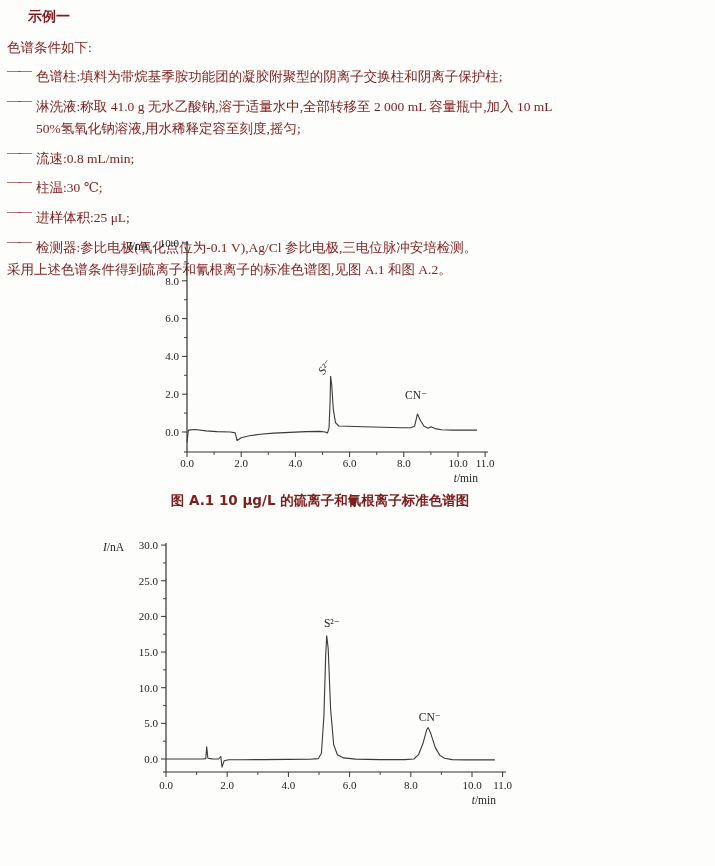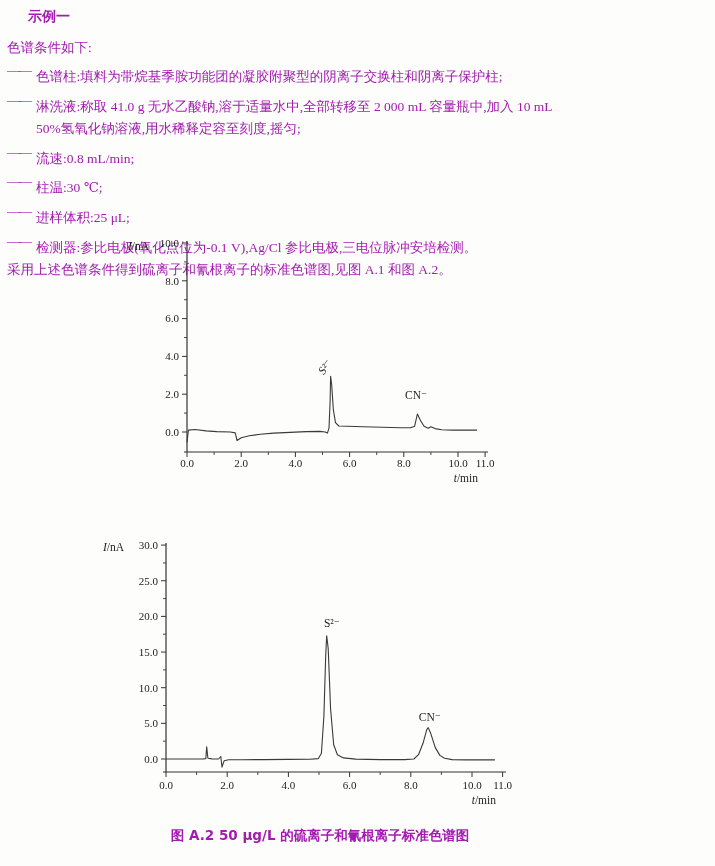--- a/index.html
+++ b/index.html
@@ -1,17 +1,17 @@
 <!DOCTYPE html>
 <html><head>
 <meta charset="utf-8">
 <style>
   html,body{margin:0;padding:0;background:#e8e8e8;}
   .page{position:relative;width:715px;height:866px;background:#fdfdfb;overflow:hidden;
-        font-family:"Liberation Serif","DejaVu Serif",serif;color:#a21caf;}
+        font-family:"Liberation Serif","DejaVu Serif",serif;color:#7f1d1d;}
   .heading{position:absolute;top:8px;left:28px;font-size:14px;font-weight:700;
            font-family:"DejaVu Sans","Liberation Sans",sans-serif;}
   .body-text{position:absolute;top:37px;left:7px;right:8px;font-size:13.5px;line-height:22.3px;}
   .line{white-space:nowrap;}
   .dash{display:inline-block;width:29px;letter-spacing:-2px;overflow:hidden;vertical-align:baseline;}
   .cont{padding-left:29px;}
   .chart{position:absolute;}
   .chart1{left:120px;top:234px;}
   .chart2{left:78px;top:534px;}
   .caption{position:absolute;left:10px;width:620px;text-align:center;font-size:13.5px;font-weight:700;
@@ -79,20 +79,21 @@
       <line x1="148.3" y1="218" x2="148.3" y2="221" stroke="#333" stroke-width="0.9"></line>
       <line x1="202.5" y1="218" x2="202.5" y2="221" stroke="#333" stroke-width="0.9"></line>
       <line x1="256.70000000000005" y1="218" x2="256.70000000000005" y2="221" stroke="#333" stroke-width="0.9"></line>
       <line x1="310.9" y1="218" x2="310.9" y2="221" stroke="#333" stroke-width="0.9"></line>
       <text x="8" y="16" font-size="11.5"><tspan font-style="italic">I</tspan><tspan>/nA</tspan></text>
       <text x="358" y="248" text-anchor="end" font-size="11.5"><tspan font-style="italic">t</tspan><tspan>/min</tspan></text>
       <path d="M67.0 208.4 L68.4 196.1 L75.1 195.5 L86.0 196.9 L96.8 197.6 L110.4 198.0 L115.2 198.9 L117.1 206.5 L121.2 203.7 L129.3 201.8 L140.2 200.3 L153.7 199.1 L170.0 198.4 L186.2 197.6 L199.8 197.4 L205.2 198.0 L207.4 199.1 L209.0 194.2 L210.1 167.8 L210.6 142.2 L211.7 150.8 L213.3 175.3 L215.5 188.6 L218.8 192.0 L226.9 192.3 L243.2 192.7 L262.1 193.3 L281.1 193.8 L290.6 193.8 L294.6 192.3 L297.4 180.0 L300.6 186.7 L304.1 192.3 L308.2 194.2 L310.9 192.7 L315.0 194.6 L321.7 195.7 L332.6 196.1 L346.1 196.1 L357.0 196.1" fill="none" stroke="#3a3a3a" stroke-width="1.1" stroke-linejoin="round"></path>
       <text x="203.855" y="141.3" text-anchor="start" font-size="11.5" font-style="italic" transform="rotate(-55 203.855 141.3)">S²⁻</text>
       <text x="295.995" y="164.925" text-anchor="middle" font-size="11.5">CN⁻</text>
     </svg>
+  <div class="caption caption1">图 A.1  10 μg/L 的硫离子和氰根离子标准色谱图</div>
 
   <svg id="c2" class="chart chart2" width="445" height="278" viewBox="0 0 445 278">
       <line x1="88" y1="9" x2="88" y2="238" stroke="#333" stroke-width="1.2"></line>
       <line x1="85" y1="238" x2="428" y2="238" stroke="#333" stroke-width="1.2"></line>
       <line x1="83" y1="225" x2="88" y2="225" stroke="#333" stroke-width="1"></line>
       <text x="80" y="228.8" text-anchor="end" font-size="11">0.0</text>
       <line x1="83" y1="189.35" x2="88" y2="189.35" stroke="#333" stroke-width="1"></line>
       <text x="80" y="193.15" text-anchor="end" font-size="11">5.0</text>
       <line x1="83" y1="153.7" x2="88" y2="153.7" stroke="#333" stroke-width="1"></line>
       <text x="80" y="157.5" text-anchor="end" font-size="11">10.0</text>
@@ -128,15 +129,14 @@
       <line x1="179.8" y1="238" x2="179.8" y2="241" stroke="#333" stroke-width="0.9"></line>
       <line x1="241" y1="238" x2="241" y2="241" stroke="#333" stroke-width="0.9"></line>
       <line x1="302.20000000000005" y1="238" x2="302.20000000000005" y2="241" stroke="#333" stroke-width="0.9"></line>
       <line x1="363.40000000000003" y1="238" x2="363.40000000000003" y2="241" stroke="#333" stroke-width="0.9"></line>
       <text x="25" y="17" font-size="11.5"><tspan font-style="italic">I</tspan><tspan>/nA</tspan></text>
       <text x="418" y="270" text-anchor="end" font-size="11.5"><tspan font-style="italic">t</tspan><tspan>/min</tspan></text>
       <path d="M88.0 225.0 L106.4 225.0 L124.7 225.0 L127.8 224.6 L128.7 212.9 L129.9 224.3 L133.9 224.9 L140.6 225.0 L142.8 222.5 L144.0 233.2 L146.1 226.8 L150.7 225.7 L164.5 225.7 L185.9 225.6 L210.4 225.4 L231.8 225.3 L240.4 224.6 L243.4 219.3 L245.9 182.2 L247.7 121.6 L248.7 101.7 L250.2 114.5 L252.6 175.1 L255.7 210.7 L259.4 220.7 L265.5 223.9 L277.7 225.1 L302.2 225.6 L326.7 225.6 L335.9 225.0 L340.5 220.7 L345.0 209.3 L348.7 195.8 L350.2 193.6 L352.7 199.3 L357.3 213.6 L361.9 221.4 L366.5 224.3 L374.1 225.6 L387.9 225.9 L403.2 225.7 L416.9 225.9" fill="none" stroke="#3a3a3a" stroke-width="1.1" stroke-linejoin="round"></path>
       <text x="253.852" y="93.095" text-anchor="middle" font-size="11.5">S²⁻</text>
       <text x="351.772" y="187.211" text-anchor="middle" font-size="11.5">CN⁻</text>
     </svg>
-  <div class="caption caption2">图 A.2  50 μg/L 的硫离子和氰根离子标准色谱图</div>
 
 </div>
 
 </body></html>

